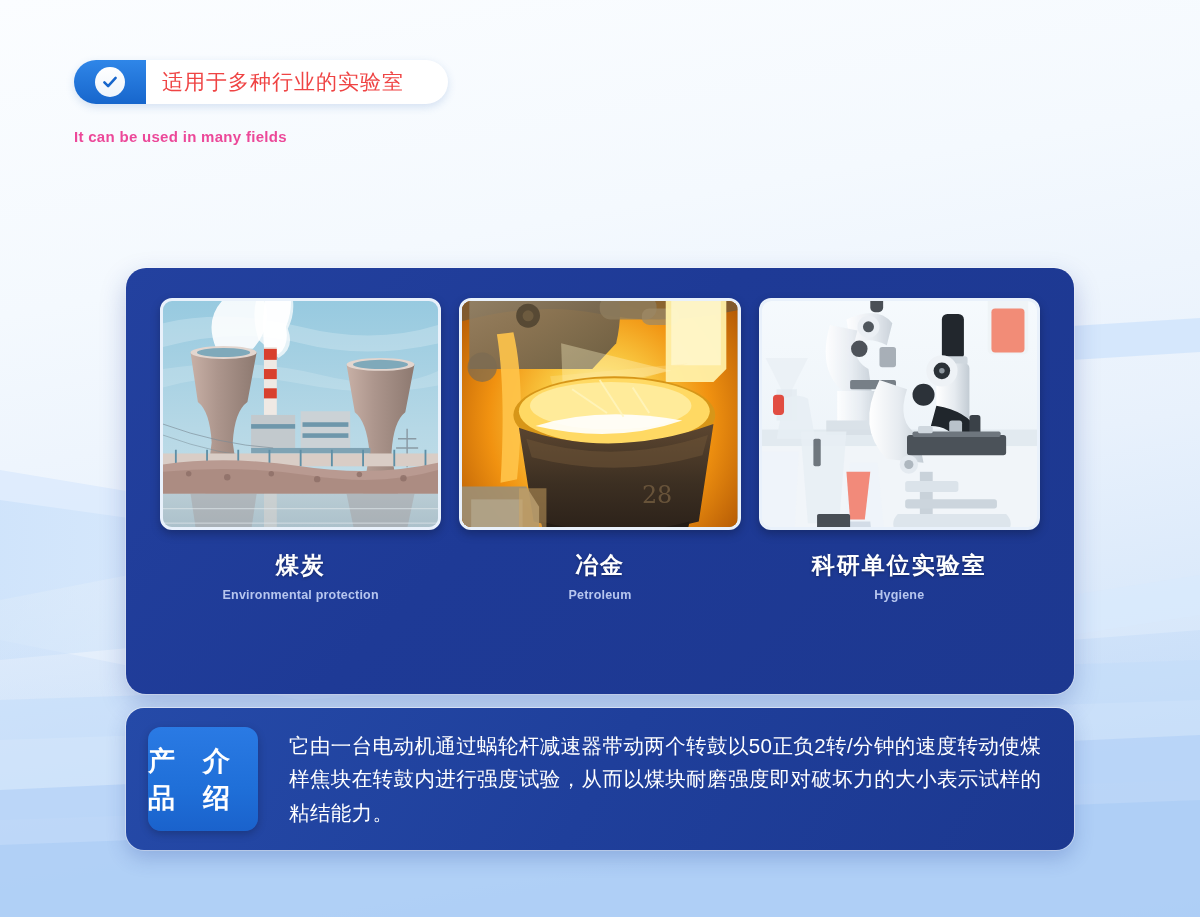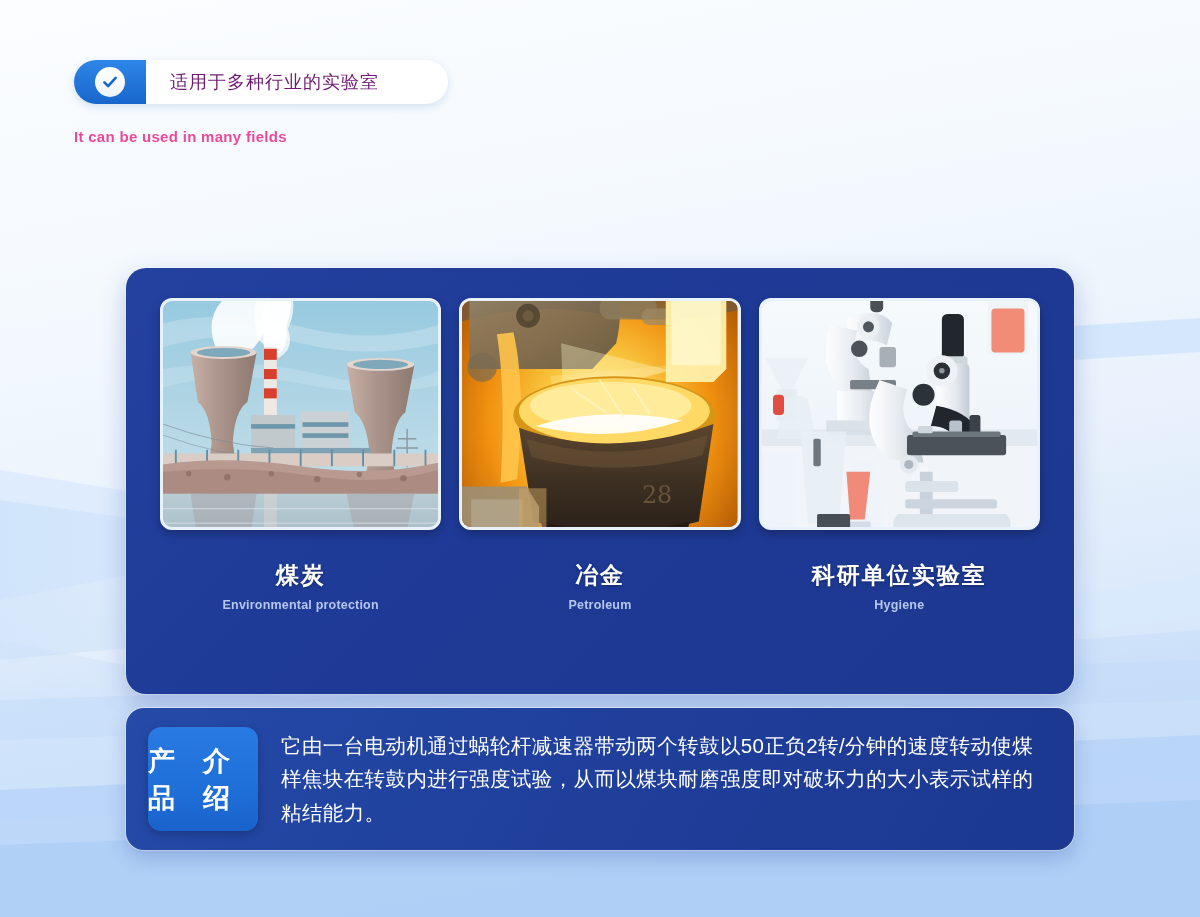--- a/index.html
+++ b/index.html
@@ -24,60 +24,60 @@
 
   .badge-row { display:flex; align-items:stretch; margin-top:16px; width:374px; height:44px;
                border-radius:22px; overflow:hidden;
                box-shadow:0 3px 9px rgba(70,120,190,.20); background:#ffffff; }
   .badge-icon-box { width:72px; background:linear-gradient(180deg,#2f86e8 0%,#1766cc 100%);
                     display:flex; align-items:center; justify-content:center; flex:0 0 72px; }
   .badge-circle { width:30px; height:30px; border-radius:50%;
                   background:linear-gradient(180deg,#ffffff 0%,#eef4fb 100%);
                   display:flex; align-items:center; justify-content:center; }
   .badge-circle svg { width:18px; height:18px; display:block; }
-  .badge-text { flex:1; display:flex; align-items:center; padding-left:24px;
-                font-size:18px; color:#701a75; letter-spacing:1px; }
+  .badge-text { flex:1; display:flex; align-items:center; padding-left:16px;
+                font-size:21px; color:#ef4444; letter-spacing:1px; }
 
   .subtitle { margin-top:24px; font-size:15px; font-weight:700; color:#ec4899;
               letter-spacing:.3px; }
 
   
   .panel {
     position:absolute; left:126px; top:268px; width:948px; height:426px; z-index:3;
     background:linear-gradient(135deg,#23419f 0%,#1e3a96 45%,#1d3890 100%);
     border-radius:20px;
     box-shadow:0 10px 26px rgba(30,58,150,.26), 0 0 0 1px rgba(255,255,255,.55);
   }
   .cards { display:flex; gap:18px; padding:30px 34px 0 34px; }
   .card { flex:1; }
   .thumb { width:100%; height:232px; border-radius:12px; overflow:hidden; position:relative;
            border:3px solid #e9f1fb; box-shadow:0 4px 10px rgba(0,0,0,.25); background:#dfe9f5; }
   .thumb svg { width:100%; height:100%; display:block; }
-  .card-cn { text-align:center; margin-top:30px; color:#ffffff;
+  .card-cn { text-align:center; margin-top:20px; color:#ffffff;
              font-size:23px; font-weight:700; letter-spacing:2px;
              text-shadow:0 1px 3px rgba(0,0,0,.35); }
   .card-en { text-align:center; margin-top:7px; color:#b7c6ee; font-size:12.5px;
              font-weight:700; letter-spacing:.2px; }
 
   
   .desc {
     position:absolute; left:126px; top:708px; width:948px; height:142px; z-index:3;
     background:linear-gradient(120deg,#254aa8 0%,#1f3f9b 50%,#1c3890 100%);
     border-radius:18px; display:flex; align-items:center; padding:0 22px;
     box-shadow:0 8px 20px rgba(30,58,150,.24), 0 0 0 1px rgba(255,255,255,.55);
   }
   .desc-badge {
     flex:0 0 110px; width:110px; height:104px; border-radius:13px;
     background:linear-gradient(180deg,#2a7ae4 0%,#1f6fd8 60%,#1a62cc 100%);
     display:flex; flex-direction:row; align-items:center; justify-content:center;
     font-family:"DejaVu Serif","Liberation Serif",serif;
     color:#fff; font-size:27px; font-weight:700; line-height:1.38; letter-spacing:2px;
     box-shadow:0 3px 8px rgba(0,0,0,.22);
   }
-  .desc-text { flex:1; padding-left:23px; color:#ffffff; font-size:20.5px;
+  .desc-text { flex:1; padding-left:31px; color:#ffffff; font-size:20.5px;
                line-height:1.62; letter-spacing:.4px; }
 </style>
 </head>
 <body>
 
 <div class="bg-waves">
   <svg viewBox="0 0 1200 917" preserveAspectRatio="none">
     <defs>
       <linearGradient id="wv1" x1="0" y1="0" x2="1" y2="1">
         <stop offset="0%" stop-color="#cfe2fa" stop-opacity=".55"></stop>

